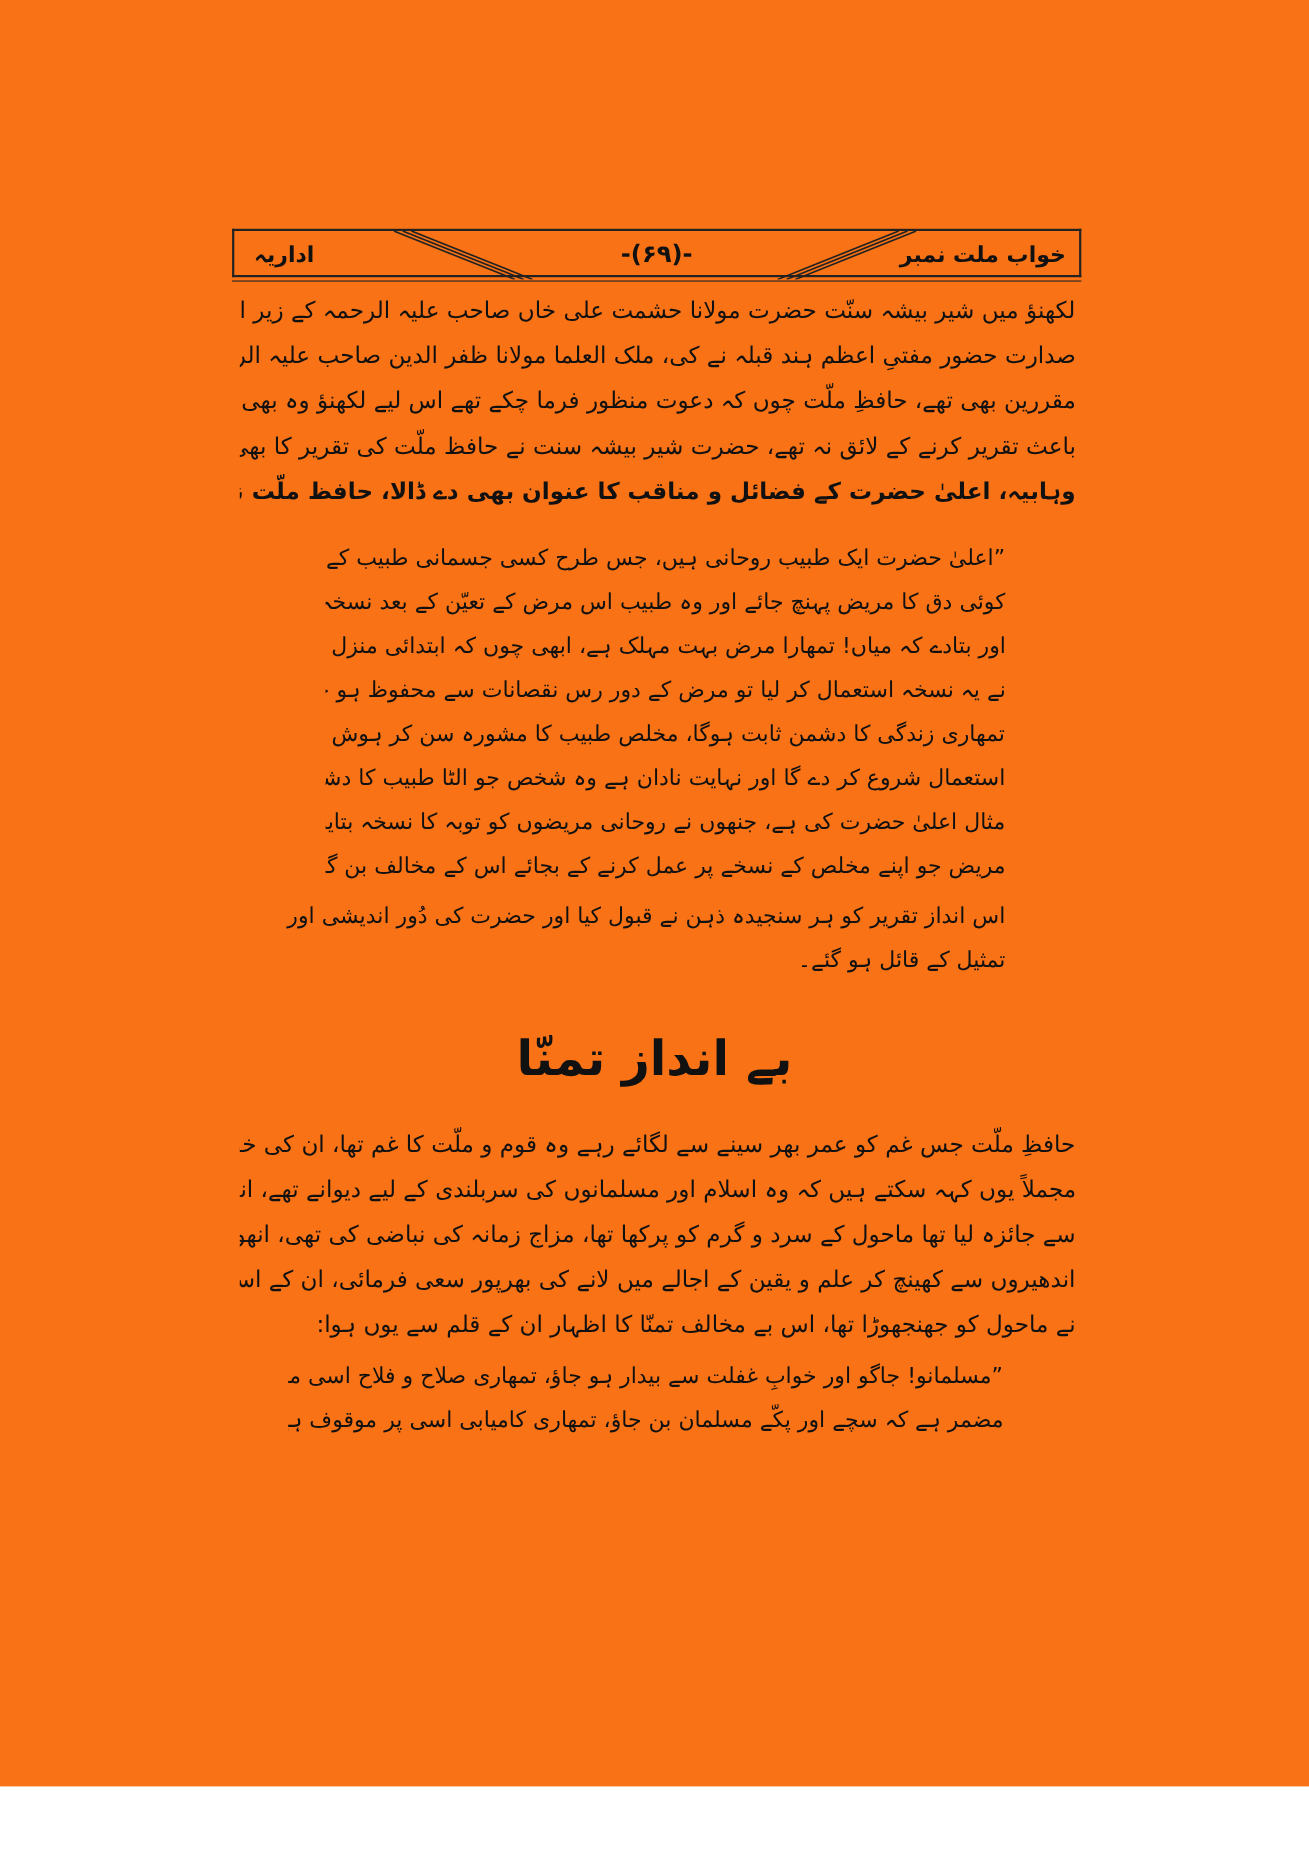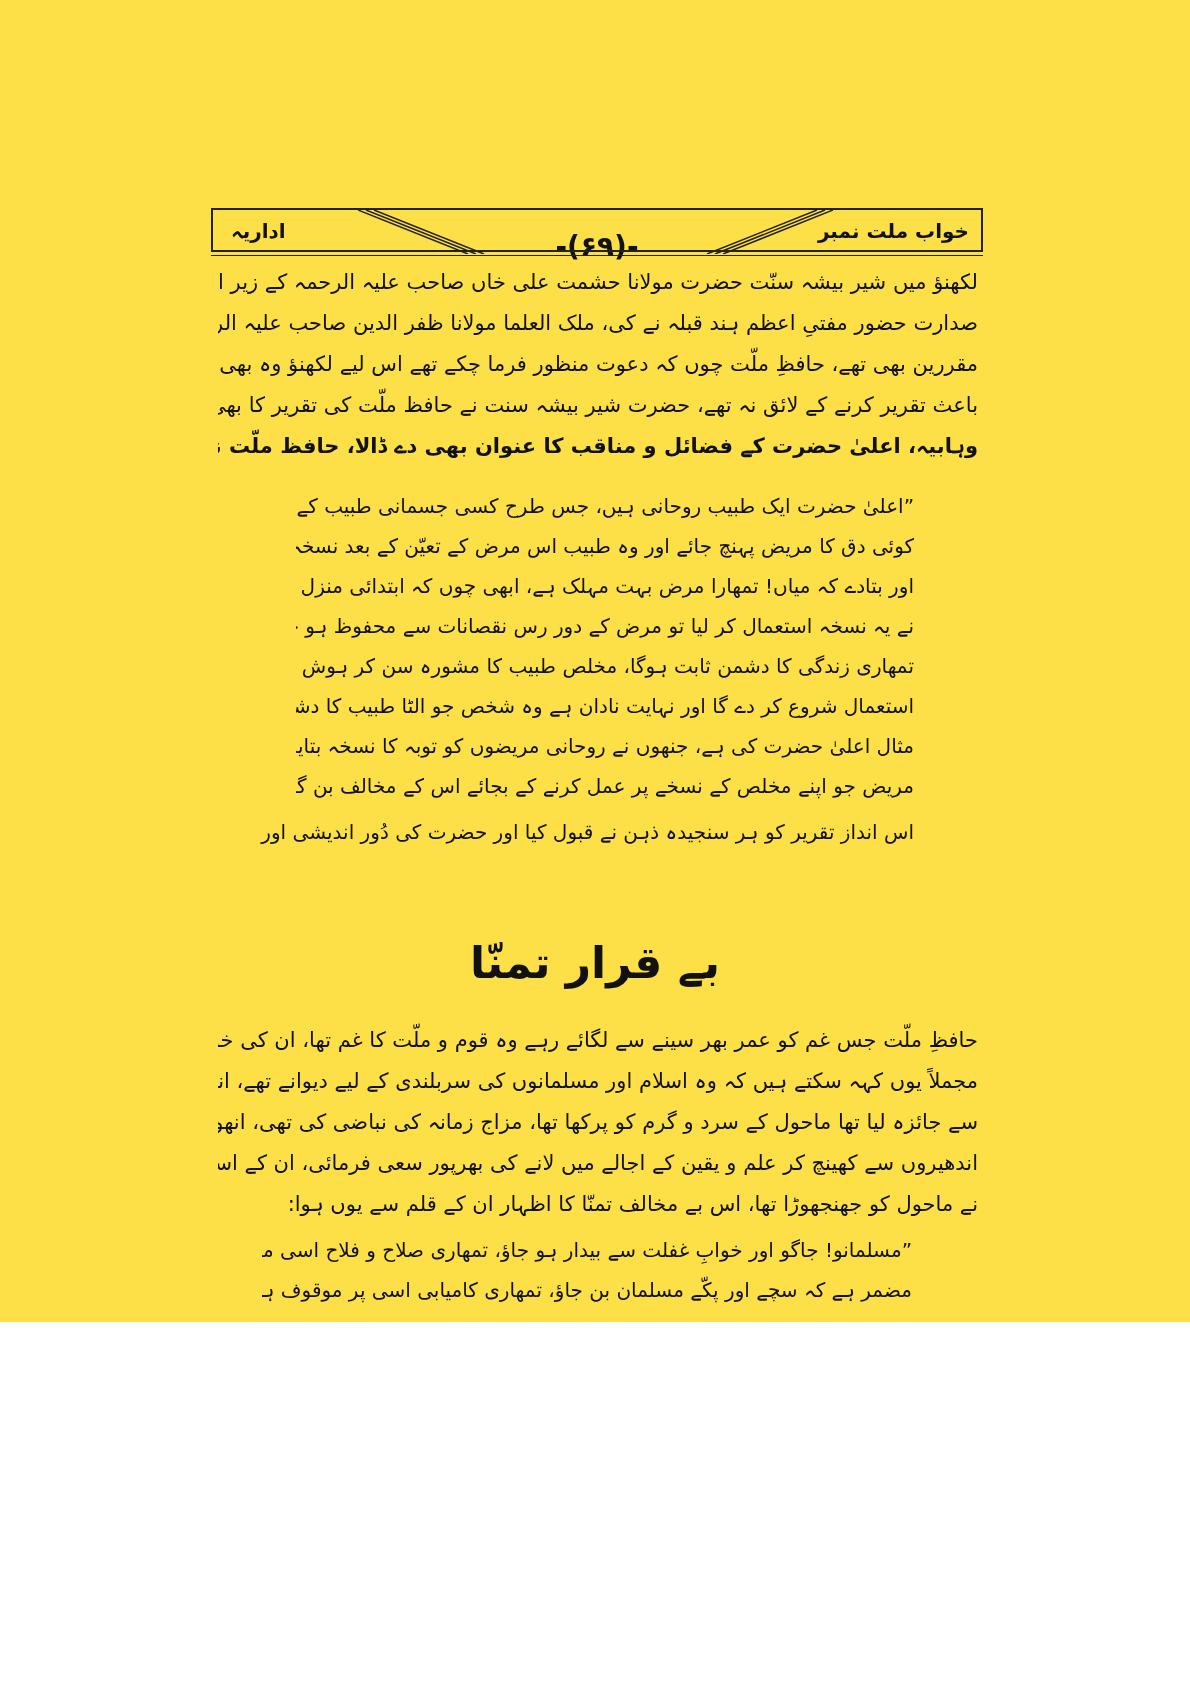--- a/index.html
+++ b/index.html
@@ -1,29 +1,29 @@
 <!DOCTYPE html>
 <html><head>
 <meta charset="utf-8">
 <style>
   html, body { margin: 0; padding: 0; background: #ffffff; }
   body { width: 1190px; height: 1684px; position: relative; overflow: hidden;
          font-family: "DejaVu Sans", sans-serif; color: #111; }
-  .page { position: absolute; left: 0; top: 0; width: 1190px; height: 1322px; background: #fde047; }
+  .page { position: absolute; left: 0; top: 0; width: 1190px; height: 1624px; background: #f97316; }
 
   
   .header { position: absolute; left: 211px; top: 208px; width: 772px; height: 44px;
             border: 2px solid #222; border-bottom: none; box-sizing: border-box; }
   .header-rule { position: absolute; left: 211px; top: 250px; width: 772px; height: 6px;
                  border-top: 2px solid #222; border-bottom: 1.5px solid #222; box-sizing: border-box; }
   .hdr-text { position: absolute; top: 8px; font-size: 20px; line-height: 26px; direction: rtl; font-weight: bold; }
   .hdr-left { left: 18px; }
   .hdr-right { right: 12px; }
-  .hdr-center { position: absolute; left: 0; right: 0; top: 23px; text-align: center;
-                font-size: 28px; line-height: 28px; font-weight: bold; }
+  .hdr-center { position: absolute; left: 0; right: 0; top: 8px; text-align: center;
+                font-size: 22px; line-height: 28px; font-weight: bold; }
   .slash { position: absolute; top: 0; height: 44px; width: 140px; }
 
   
   .body-block { position: absolute; left: 218px; width: 760px; direction: rtl; text-align: justify;
                 font-family: "DejaVu Sans", sans-serif; font-size: 21px; }
   .line { height: 41px; line-height: 41px; white-space: nowrap; overflow: hidden; text-align: justify;
           text-align-last: justify; }
   .line.last { text-align-last: right; }
   .bold { font-weight: bold; }
   .quote { position: absolute; left: 296px; width: 618px; direction: rtl;
@@ -69,23 +69,24 @@
     <div class="line">اور بتادے کہ میاں! تمھارا مرض بہت مہلک ہے، ابھی چوں کہ ابتدائی منزل میں ہے اگر تم</div>
     <div class="line">نے یہ نسخہ استعمال کر لیا تو مرض کے دور رس نقصانات سے محفوظ ہو جاؤ گے ورنہ یہ مرض</div>
     <div class="line">تمھاری زندگی کا دشمن ثابت ہوگا، مخلص طبیب کا مشورہ سن کر ہوش مند مریض نسخے کا</div>
     <div class="line">استعمال شروع کر دے گا اور نہایت نادان ہے وہ شخص جو الٹا طبیب کا دشمن ہو جائے، بجنسہٖ یہی</div>
     <div class="line">مثال اعلیٰ حضرت کی ہے، جنھوں نے روحانی مریضوں کو توبہ کا نسخہ بتایا مگر نہایت نادان تھے وہ</div>
     <div class="line last">مریض جو اپنے مخلص کے نسخے پر عمل کرنے کے بجائے اس کے مخالف بن گئے۔“</div>
   </div>
 
   <div class="quote" style="top:812px; left:258px; width:656px;">
     <div class="line">اس انداز تقریر کو ہر سنجیدہ ذہن نے قبول کیا اور حضرت کی دُور اندیشی اور حکیمانہ</div>
+    <div class="line last">تمثیل کے قائل ہو گئے۔</div>
   </div>
 
-  <div class="heading">بے قرار تمنّا</div>
+  <div class="heading">بے انداز تمنّا</div>
 
   <div class="body-block" style="top:1020px;">
     <div class="line">حافظِ ملّت جس غم کو عمر بھر سینے سے لگائے رہے وہ قوم و ملّت کا غم تھا، ان کی خواہشات اور تمناؤوں کو</div>
     <div class="line">مجملاً یوں کہہ سکتے ہیں کہ وہ اسلام اور مسلمانوں کی سربلندی کے لیے دیوانے تھے، انھوں نے حالات کا ہر رخ</div>
     <div class="line">سے جائزہ لیا تھا ماحول کے سرد و گرم کو پرکھا تھا، مزاج زمانہ کی نباضی کی تھی، انھوں نے قوم کو غفلت کے</div>
     <div class="line">اندھیروں سے کھینچ کر علم و یقین کے اجالے میں لانے کی بھرپور سعی فرمائی، ان کے اسی سوز دروں اور اضطراب</div>
     <div class="line last">نے ماحول کو جھنجھوڑا تھا، اس بے مخالف تمنّا کا اظہار ان کے قلم سے یوں ہوا:</div>
   </div>
 
   <div class="quote" style="top:1230px; left:262px; width:650px;">

